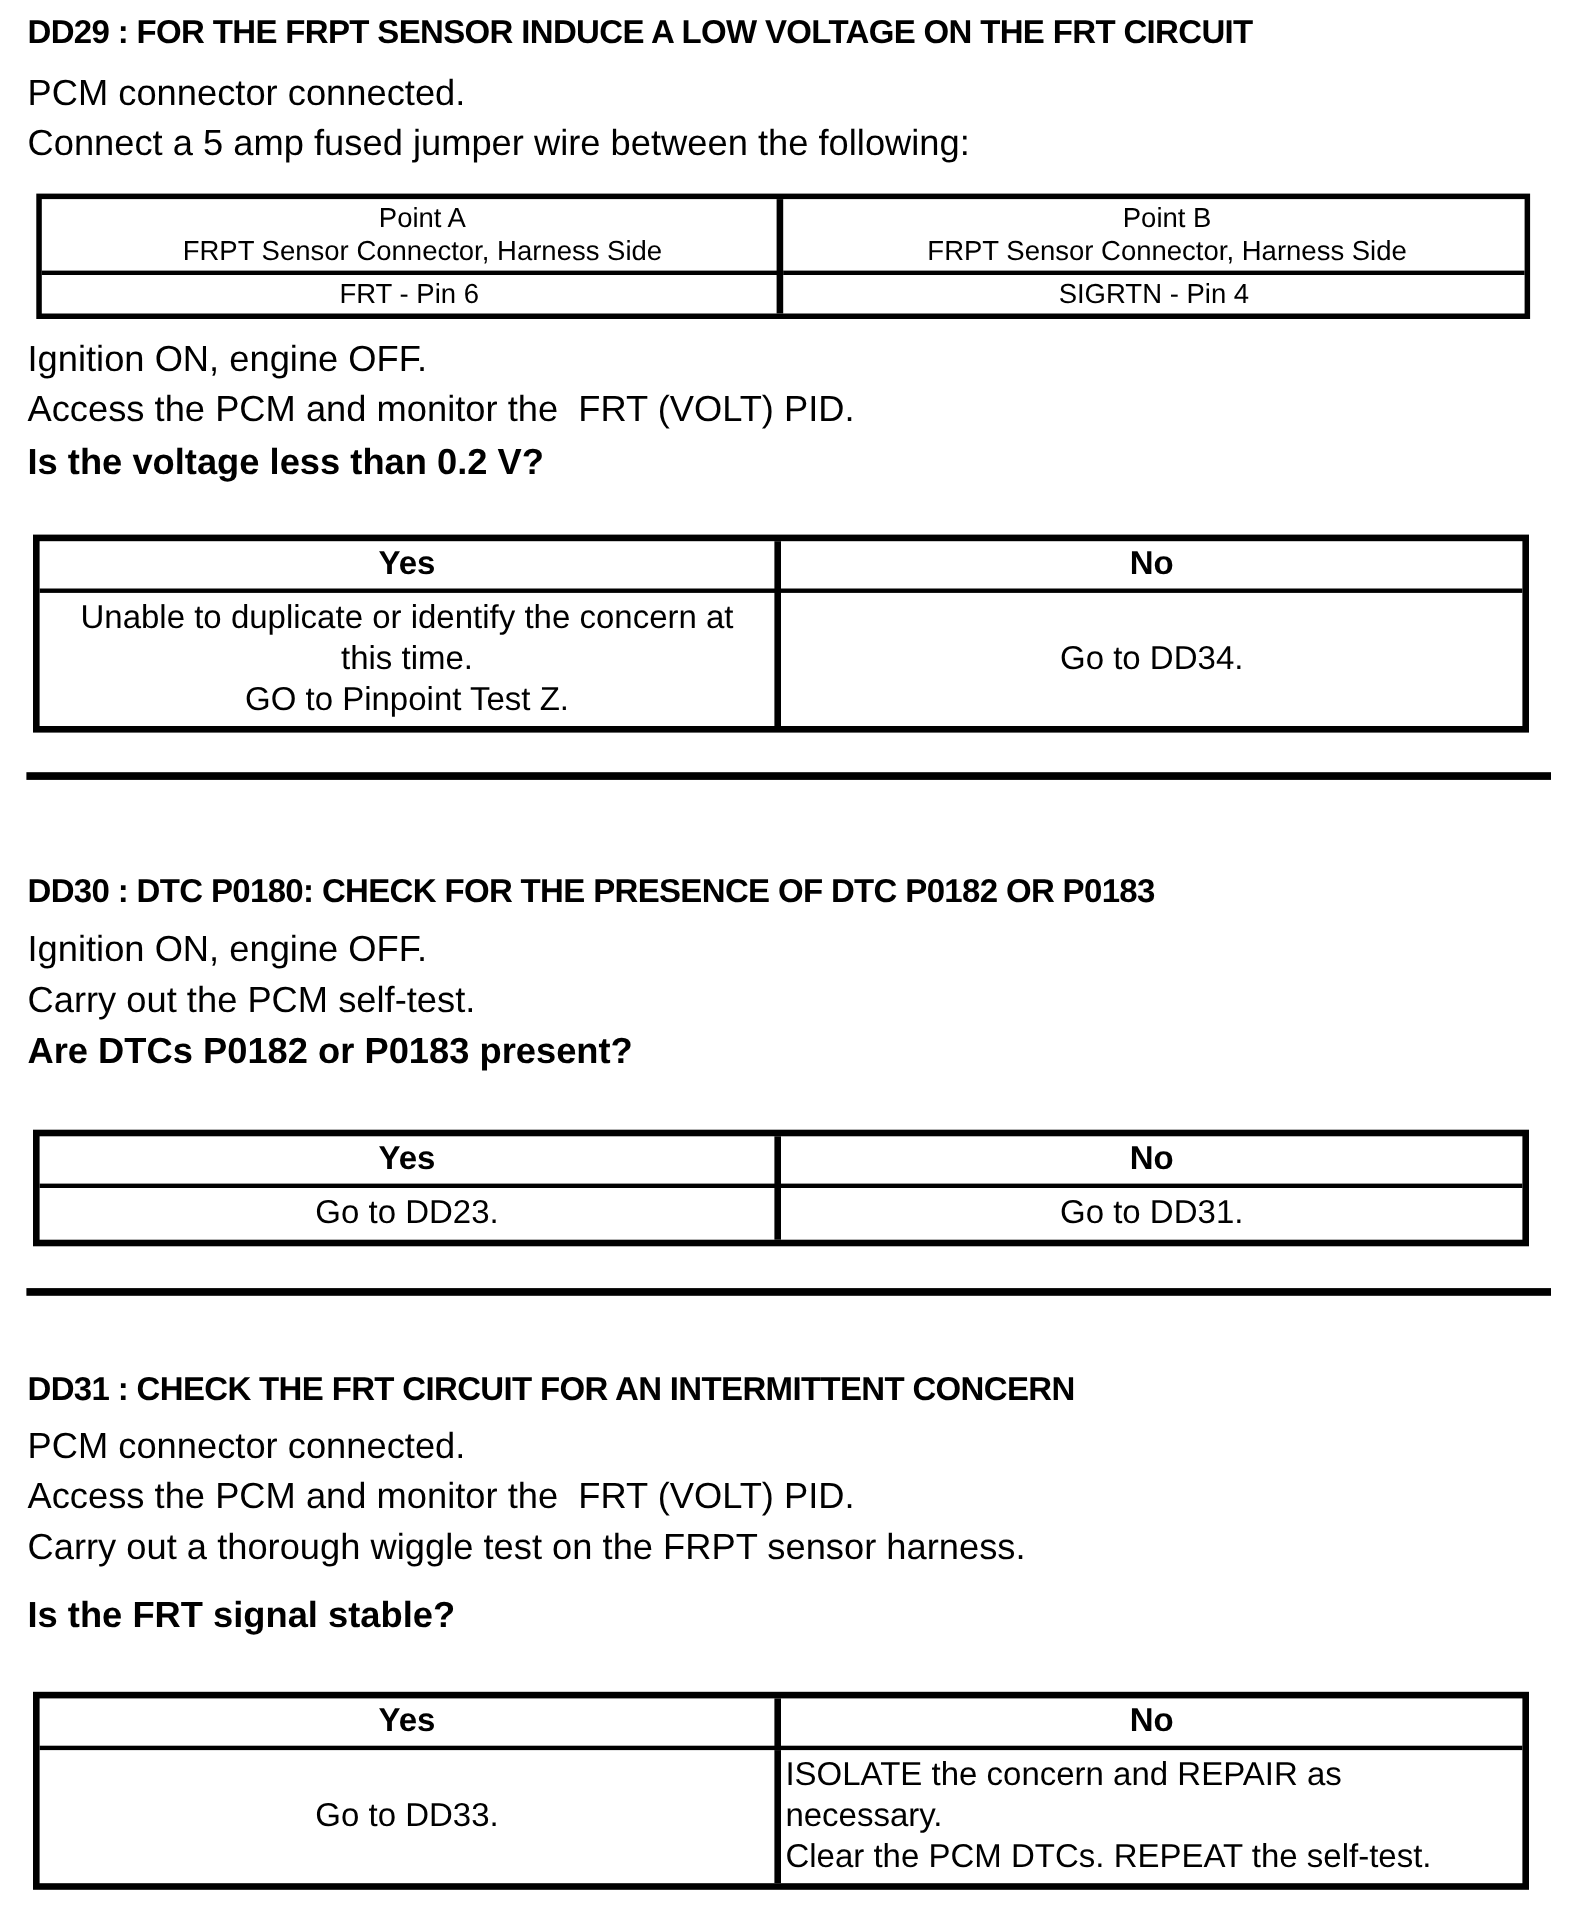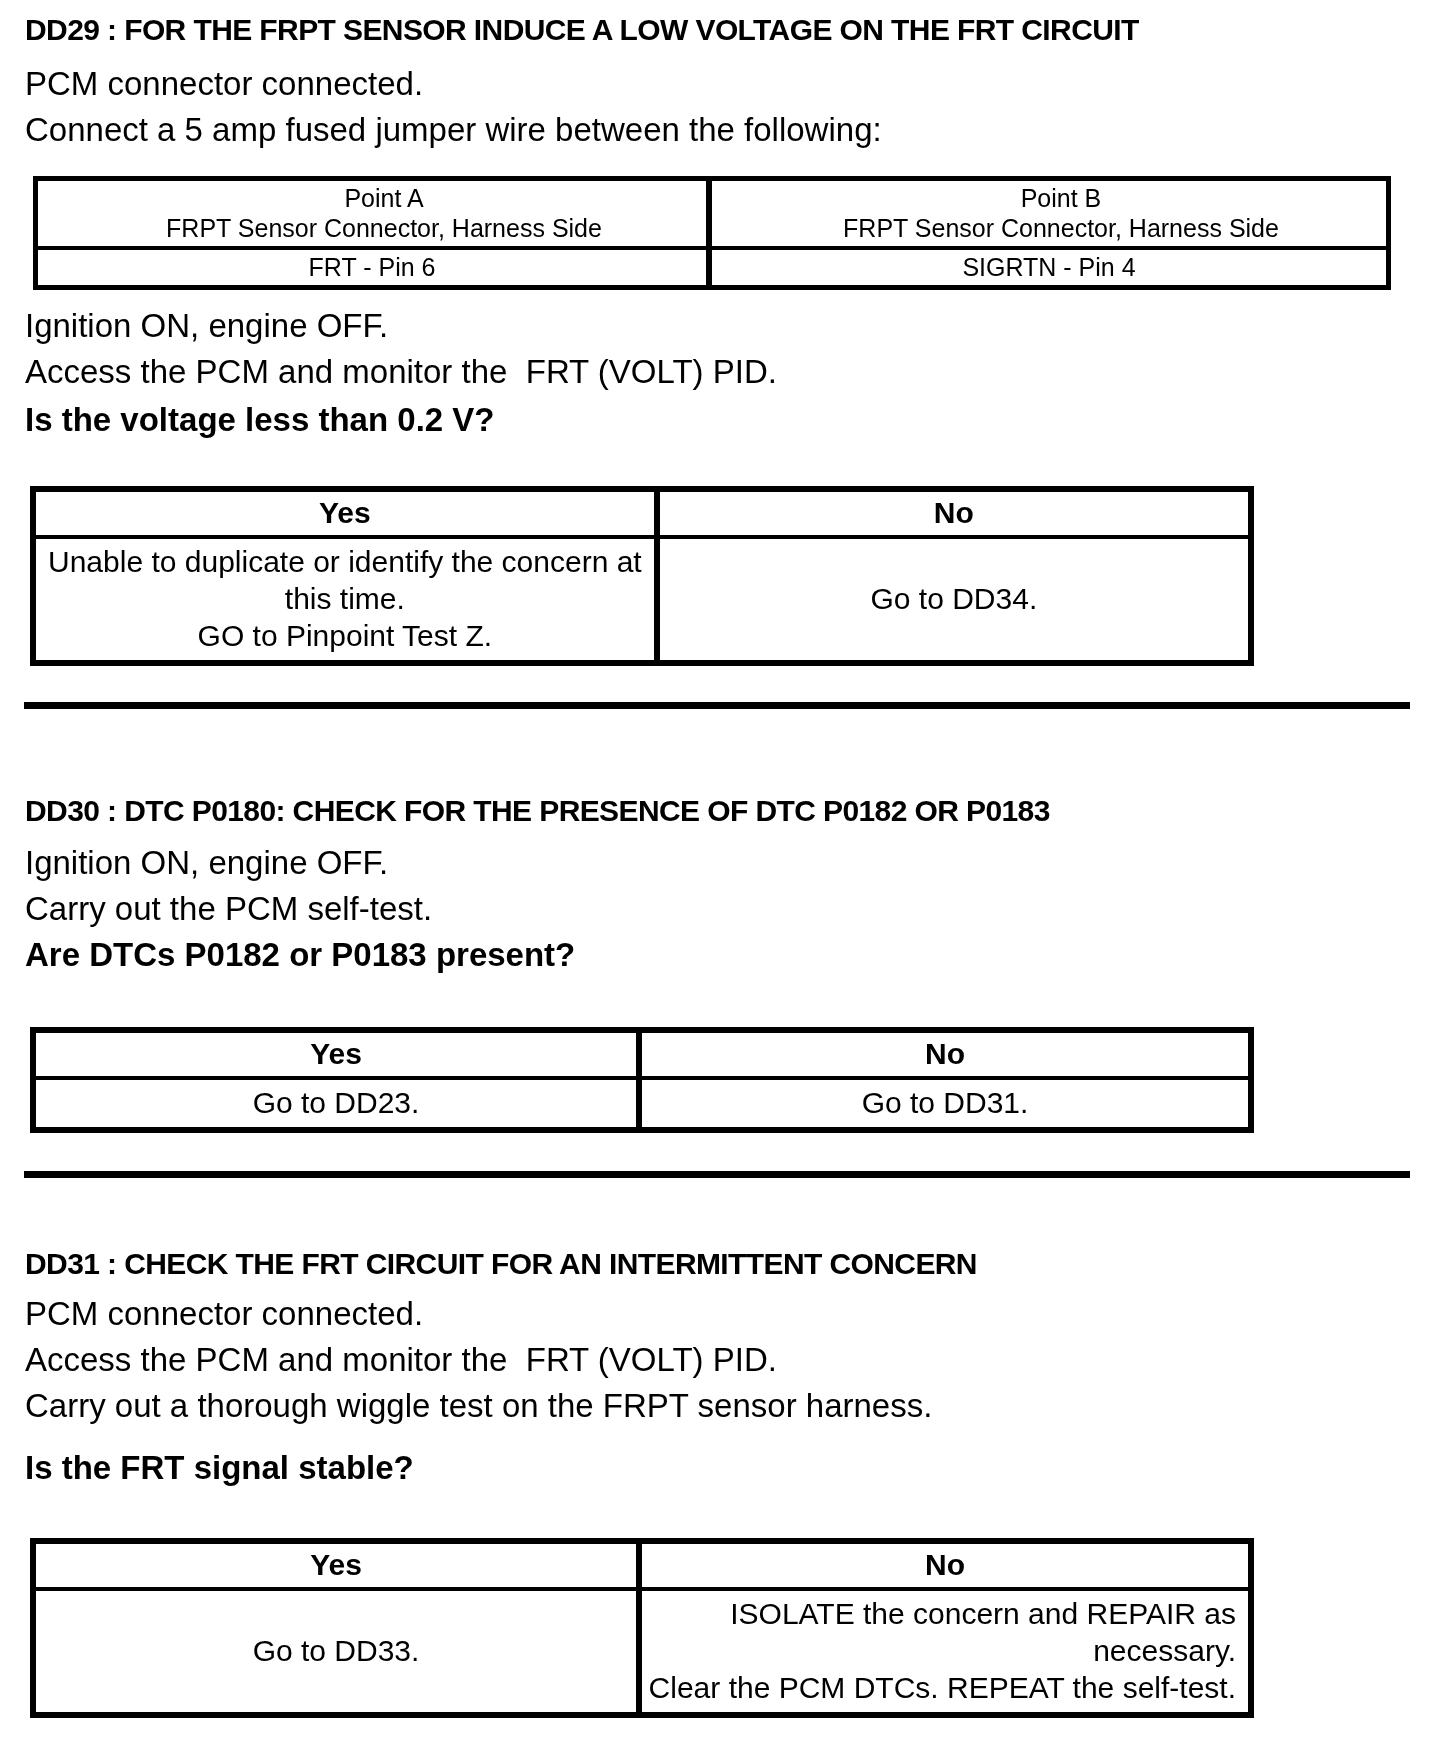--- a/index.html
+++ b/index.html
@@ -33,44 +33,44 @@
     border: 5px solid #000;
     display: grid;
     grid-template-columns: 1fr 1fr;
   }
   .jcell { text-align: center; font-size: 25px; line-height: 30px; padding: 2px 4px 3px; }
   .jcell.head { border-bottom: 4px solid #000; padding-left: 28px; }
   .jcell.colA { border-right: 6px solid #000; }
 
   
   .dtable {
-    width: 1224px;
+    width: 1360px;
     margin-left: 5px;
     border: 6px solid #000;
     display: grid;
     grid-template-columns: 1fr 1fr;
   }
   .dhead {
     font-weight: 700;
     font-size: 30px;
     line-height: 36px;
     text-align: center;
     padding: 3px 0 4px;
     border-bottom: 4px solid #000;
   }
   .dcell {
     font-size: 30px;
     line-height: 37px;
-    padding: 4px 12px 6px;
+    padding: 4px 1px 6px;
     display: flex;
     flex-direction: column;
     justify-content: center;
   }
   .dcell.center { text-align: center; }
-  .dcell.left { text-align: left; padding-left: 4px; align-items: flex-end; }
+  .dcell.left { text-align: left; padding-left: 4px; }
   .colL { border-right: 6px solid #000; }
   .line { white-space: nowrap; }
 
   .divider {
     height: 7px;
     background: #000;
     width: 1386px;
     margin-left: -1px;
   }
 

